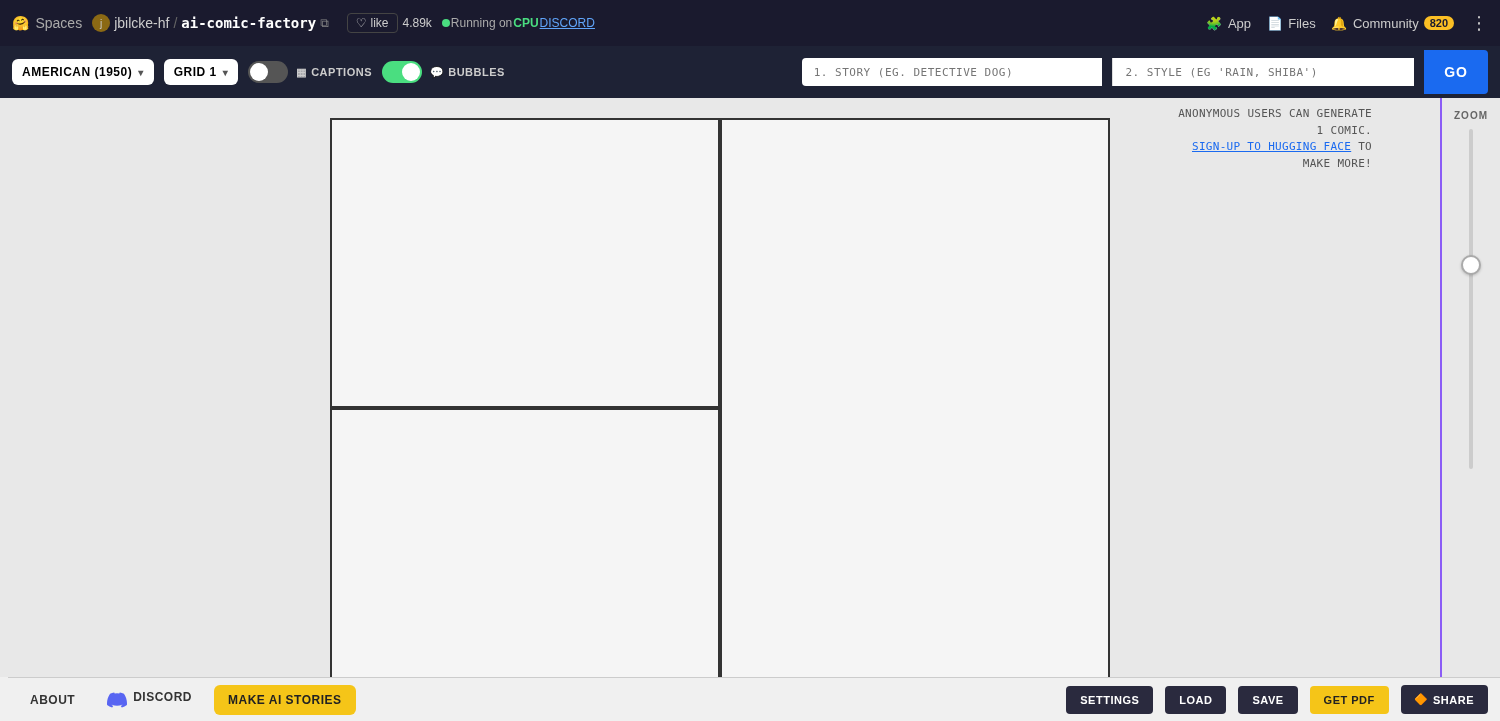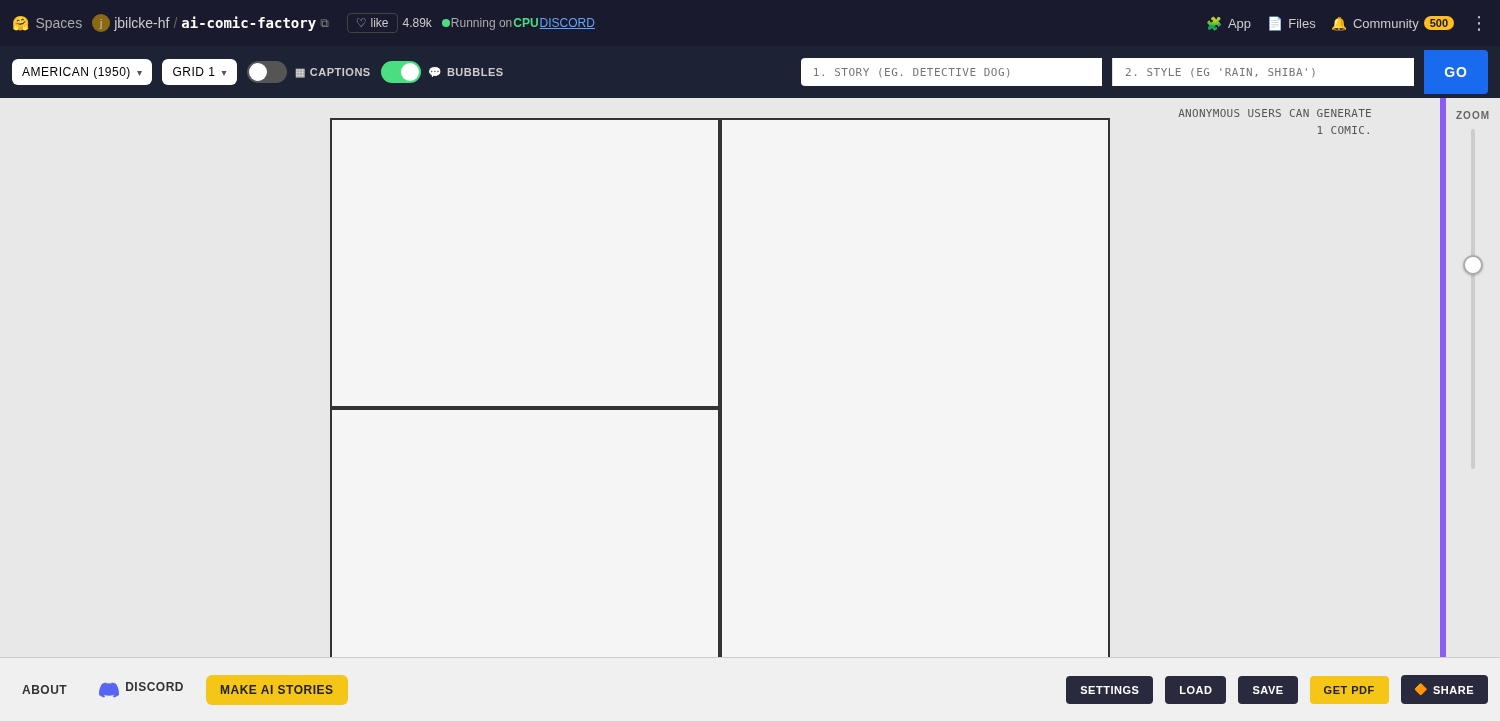--- a/index.html
+++ b/index.html
@@ -46,21 +46,21 @@
       padding: 0 12px;
       gap: 10px;
       flex-shrink: 0;
     }
     .dropdown-btn {
       background: #fff;
       border: none;
       border-radius: 6px;
       padding: 6px 10px;
       font-size: 12px;
-      font-weight: 400;
+      font-weight: 700;
       text-transform: uppercase;
       letter-spacing: 0.5px;
       cursor: pointer;
       display: flex;
       align-items: center;
       gap: 6px;
       white-space: nowrap;
     }
     .dropdown-arrow { font-size: 10px; color: #555; }
     .toggle-group { display: flex; align-items: center; gap: 8px; }
@@ -139,21 +139,21 @@
 
     
     .right-sidebar {
       width: 60px;
       background: #e8e8e8;
       display: flex;
       flex-direction: column;
       align-items: center;
       padding-top: 8px;
       flex-shrink: 0;
-      border-left: 6px solid #8b5cf6;
+      border-left: 2px solid #8b5cf6;
       position: relative;
     }
     .info-text {
       position: absolute;
       top: 0;
       right: 60px;
       width: 220px;
       text-align: right;
       padding: 8px;
       font-size: 11px;
@@ -198,27 +198,28 @@
       left: 50%;
       top: 40%;
       transform: translate(-50%, -50%);
       cursor: pointer;
       box-shadow: 0 1px 3px rgba(0,0,0,0.2);
     }
 
     
     .bottom-bar {
       background: #f0f0f0;
-      height: 64px;
+      height: 44px;
       display: flex;
       align-items: center;
       padding: 0 12px;
       gap: 12px;
       border-top: 1px solid #ccc;
       flex-shrink: 0;
+      margin-left: 8px;
     }
     .bottom-btn {
       background: transparent;
       border: none;
       font-size: 12px;
       font-weight: 700;
       text-transform: uppercase;
       letter-spacing: 0.5px;
       cursor: pointer;
       color: #333;
@@ -288,21 +289,21 @@
       <span>🧩</span>
       <span>App</span>
     </div>
     <div class="nav-right-item">
       <span>📄</span>
       <span>Files</span>
     </div>
     <div class="nav-right-item">
       <span>🔔</span>
       <span>Community</span>
-      <span class="community-badge">500</span>
+      <span class="community-badge">820</span>
     </div>
     <button class="nav-more-btn">⋮</button>
   </div>
 </nav>
 
 <div class="toolbar">
   <button class="dropdown-btn">
     <span>AMERICAN (1950)</span>
     <span class="dropdown-arrow">▾</span>
   </button>
@@ -338,20 +339,24 @@
 
   <div class="canvas-area">
     <div class="comic-grid">
       <div class="comic-panel panel-top-left"></div>
       <div class="comic-panel panel-top-right"></div>
       <div class="comic-panel panel-bottom-left"></div>
     </div>
 
     <div class="info-text">
       <div>ANONYMOUS USERS CAN GENERATE 1 COMIC.</div>
+      <div>
+        <span class="info-link">SIGN-UP TO HUGGING FACE</span>
+        <span>TO MAKE MORE!</span>
+      </div>
     </div>
   </div>
 
   <div class="right-sidebar">
     <span class="zoom-label">ZOOM</span>
     <div class="zoom-slider-container">
       <div class="zoom-track">
         <div class="zoom-thumb"></div>
       </div>
     </div>

